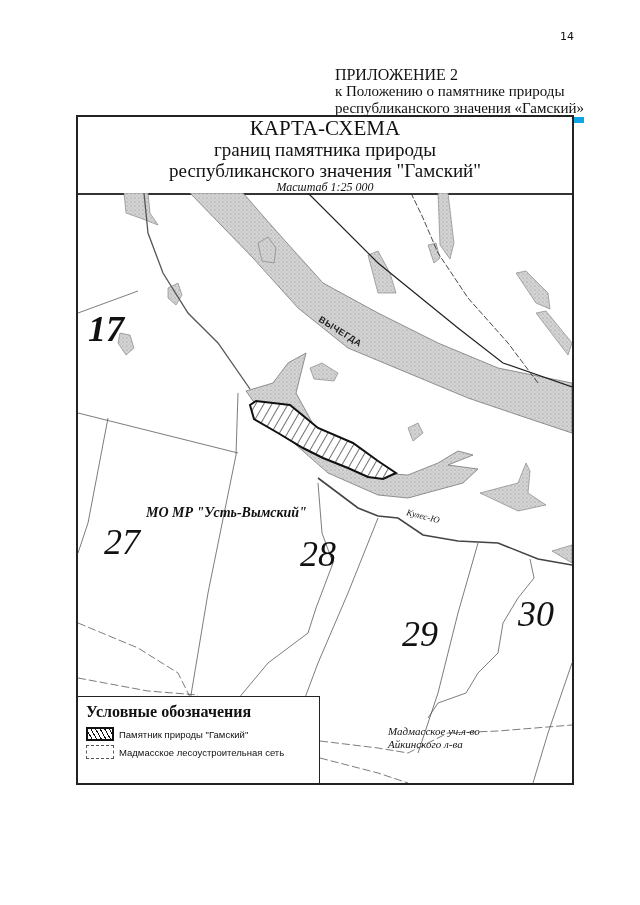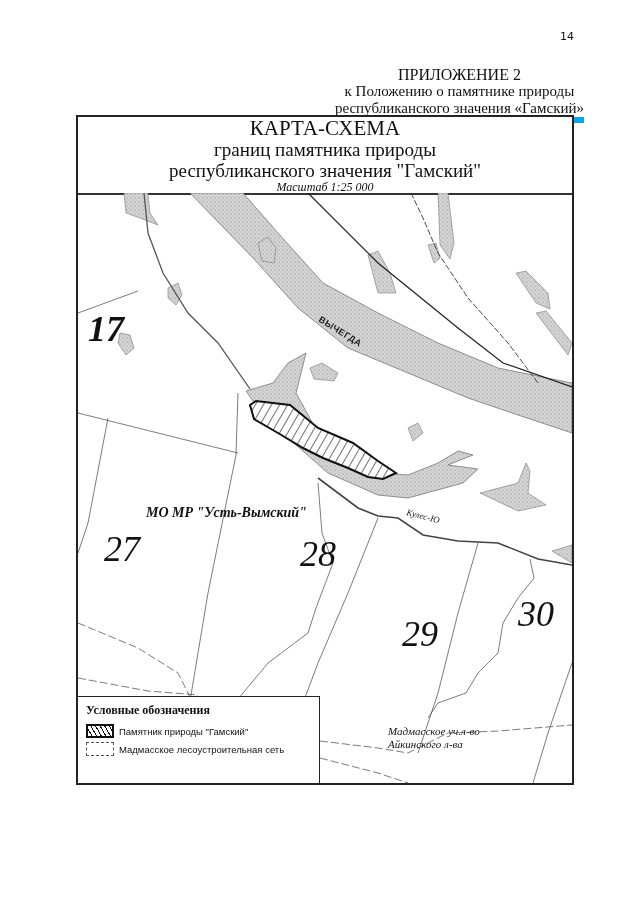--- a/index.html
+++ b/index.html
@@ -1,32 +1,32 @@
 <!DOCTYPE html>
 <html><head>
 <meta charset="utf-8">
 <style>
   html, body { margin: 0; padding: 0; background: #ffffff; }
   body { width: 640px; height: 905px; position: relative; overflow: hidden; font-family: "Liberation Serif", serif; color: #111; }
   .page-number { position: absolute; left: 560px; top: 30px; font-family: "DejaVu Sans", sans-serif; font-size: 11px; }
-  .appendix { position: absolute; right: 56px; top: 66px; text-align: center; font-size: 15px; line-height: 17px; }
+  .appendix { position: absolute; right: 56px; top: 66px; text-align: left; font-size: 15px; line-height: 17px; }
   .appendix .l1 { font-size: 16px; }
   .frame { position: absolute; left: 76px; top: 115px; width: 498px; height: 670px; border: 2px solid #222; box-sizing: border-box; background: #fff; }
   .title-box { position: absolute; left: 0; top: 0; width: 100%; height: 76px; border-bottom: 2px solid #333; text-align: center; background: #fff; }
   .title-box .t1 { font-size: 21px; line-height: 22px; }
   .title-box .t2 { font-size: 19px; line-height: 21px; }
   .title-box .t3 { font-size: 19px; line-height: 21px; }
   .title-box .scale { font-size: 12px; font-style: italic; line-height: 13px; }
   .map { position: absolute; left: 0; top: 76px; width: 100%; height: 590px; }
   .map svg { display: block; }
   .q-label { position: absolute; font-style: italic; font-size: 36px; color: #111; }
   .mo-label { position: absolute; font-style: italic; font-weight: bold; font-size: 14px; }
   .forest-label { position: absolute; font-style: italic; font-size: 11px; text-align: left; line-height: 13px; }
   .legend { position: absolute; left: 0; bottom: 0; width: 242px; height: 87px; background: #fff; border-top: 1.5px solid #222; border-right: 1.5px solid #222; box-sizing: border-box; padding: 6px 8px; }
-  .legend-title { font-weight: bold; font-size: 12px; margin-bottom: 6px; }
+  .legend-title { font-weight: bold; font-size: 16px; margin-bottom: 6px; }
   .legend-item { display: flex; align-items: center; margin-bottom: 4px; font-family: "Liberation Sans", sans-serif; font-size: 9.5px; }
   .swatch { width: 28px; height: 14px; box-sizing: border-box; margin-right: 5px; }
   .swatch.hatch { border: 2px solid #111; background: repeating-linear-gradient(60deg, #fff 0 3px, #111 3px 4px); }
   .swatch.plain { border: 1px dashed #555; background: #fff; }
 </style>
 </head>
 <body>
 
 <div class="page-number">14</div>
 
@@ -104,21 +104,21 @@
       </g>
 
       <path d="M172,212 L178,208 L212,212 L240,235 L275,250 L300,268 L318,280 L305,286 L290,284 L270,275 L245,265 L225,255 L200,240 L176,226 Z" fill="url(#hatch)" stroke="#111" stroke-width="2"></path>
 
       <text x="240" y="128" transform="rotate(32 240 128)" font-family="Liberation Sans, sans-serif" font-size="9" font-weight="bold" letter-spacing="0.5" fill="#222">ВЫЧЕГДА</text>
 
       <text x="328" y="322" transform="rotate(14 328 322)" font-family="Liberation Serif, serif" font-size="9" font-style="italic" fill="#222">Кулес-Ю</text>
     </svg>
 
     <div class="q-label" style="left:10px;top:115px;font-weight:bold;">17</div>
-    <div class="q-label" style="left:26px;top:335px;text-align:center;">27</div>
+    <div class="q-label" style="left:26px;top:328px;text-align:center;">27</div>
     <div class="q-label" style="left:222px;top:340px;">28</div>
     <div class="q-label" style="left:324px;top:420px;">29</div>
     <div class="q-label" style="left:440px;top:400px;">30</div>
 
     <div class="mo-label" style="left:68px;top:312px;">МО МР "Усть-Вымский"</div>
     <div class="forest-label" style="left:310px;top:532px;">
       <div>Мадмасское уч.л-во</div>
       <div>Айкинского л-ва</div>
     </div>
 

